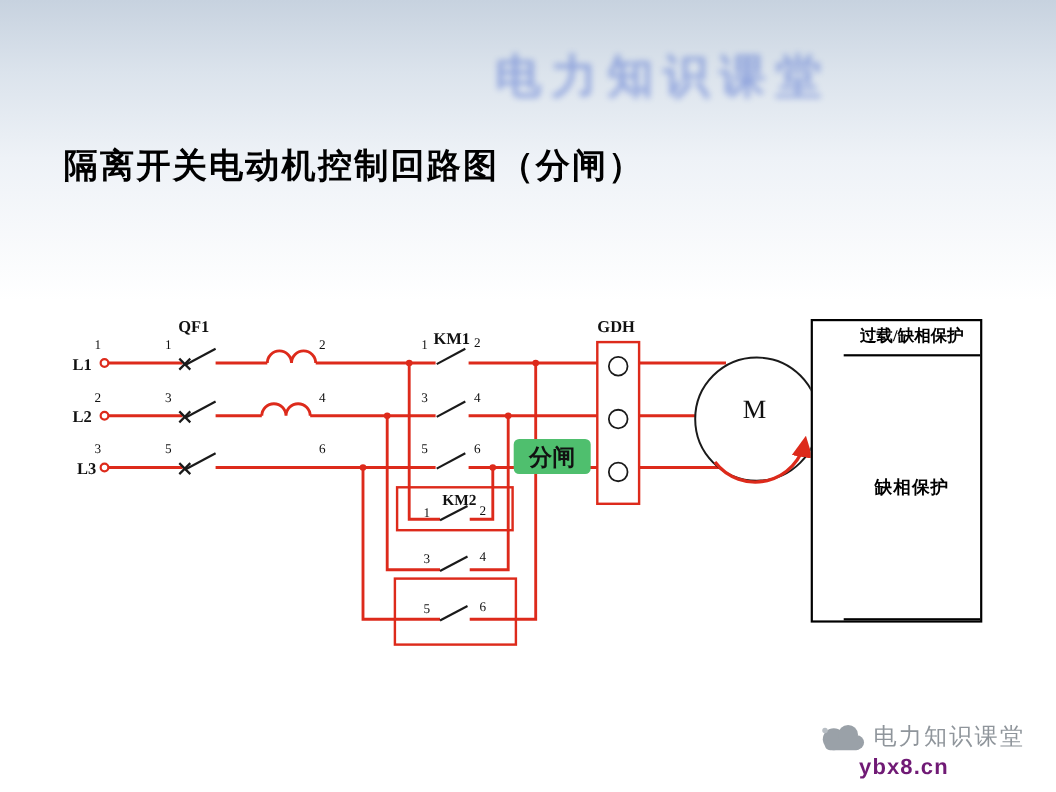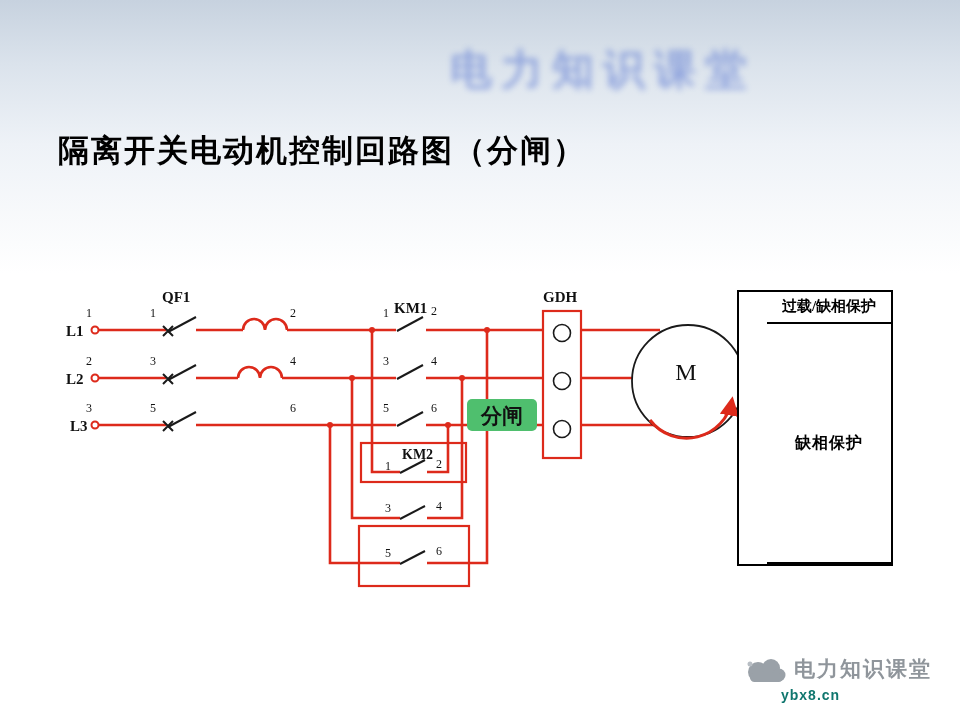--- a/index.html
+++ b/index.html
@@ -26,26 +26,26 @@
     height:30px; line-height:28px; text-align:center; font-weight:bold;
     font-size:15px; border-bottom:2px solid #000;
   }
   .legend-cell {
     flex:1; display:flex; align-items:center; justify-content:center;
     font-weight:bold; font-size:16px; letter-spacing:1px;
   }
   .legend-cell.first { border-bottom:2px solid #000; }
   .cloud-icon { position:absolute; left:742px; top:652px; }
   .footer-brand {
-    position:absolute; left:794px; top:655px; font-size:21px; font-weight:bold;
+    position:absolute; left:794px; top:655px; font-size:21px; font-weight:normal;
     color:#8f959b; letter-spacing:2px; font-family:"Liberation Sans", sans-serif; white-space:nowrap;
   }
   .footer-site {
-    position:absolute; left:781px; top:687px; font-size:14px; font-weight:bold;
-    color:#0f766e; letter-spacing:1px; font-family:"Liberation Sans", sans-serif;
+    position:absolute; left:781px; top:687px; font-size:20px; font-weight:bold;
+    color:#701a75; letter-spacing:1px; font-family:"Liberation Sans", sans-serif;
   }
   text { font-family:"Liberation Serif", serif; fill:#111; }
   .num { font-size:12px; }
   .lbl { font-size:15px; font-weight:bold; }
 </style>
 </head>
 <body>
 
 <div class="watermark">电力知识课堂</div>
 

